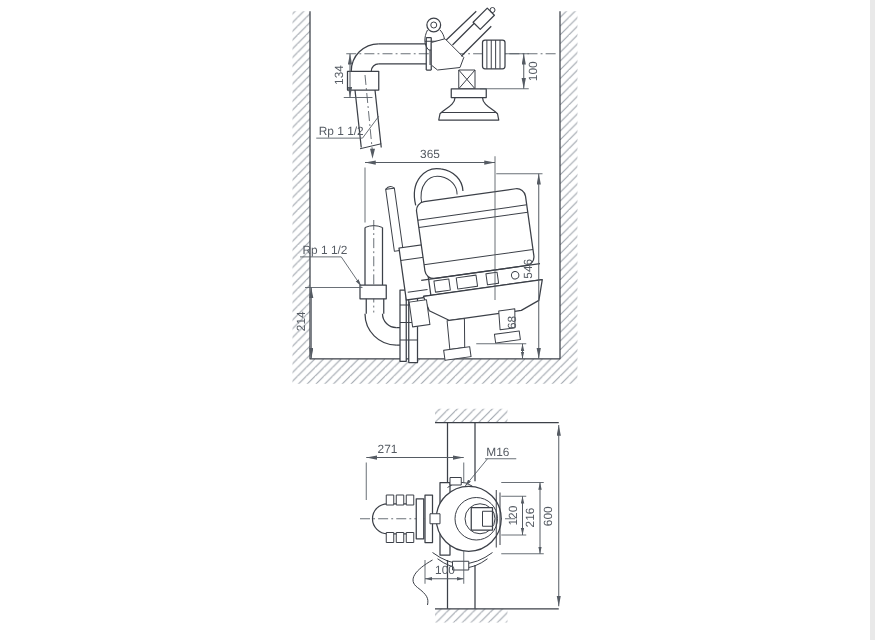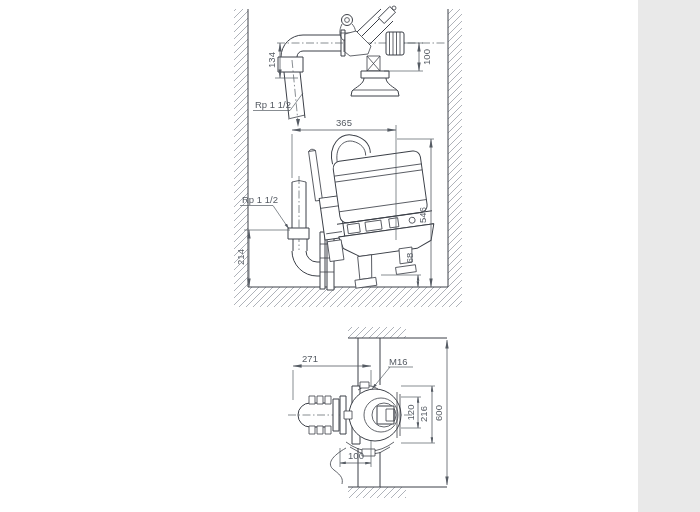--- a/index.html
+++ b/index.html
@@ -4,21 +4,21 @@
 <style>
   :root{
     --background:#ffffff;
     --line:#3c4048;
     --dimension:#555b63;
     --hatch:#9aa0a8;
   }
   html,body{margin:0;padding:0;background:#e9e9e9;}
   .canvas{
     position:relative;
-    width:638px;height:512px;
+    width:696px;height:512px;
     background:var(--background);
     overflow:hidden;
     font-family:"Liberation Sans", sans-serif;
   }
   svg{display:block;}
   .outline{stroke:var(--line);stroke-width:1;fill:none;stroke-linejoin:round;}
   .outline2{stroke:var(--line);stroke-width:0.8;fill:none;stroke-linejoin:round;}
   .fillw{fill:var(--background);}
   .dimline{stroke:var(--dimension);stroke-width:0.8;fill:none;}
   .ext{stroke:var(--dimension);stroke-width:0.7;fill:none;}

